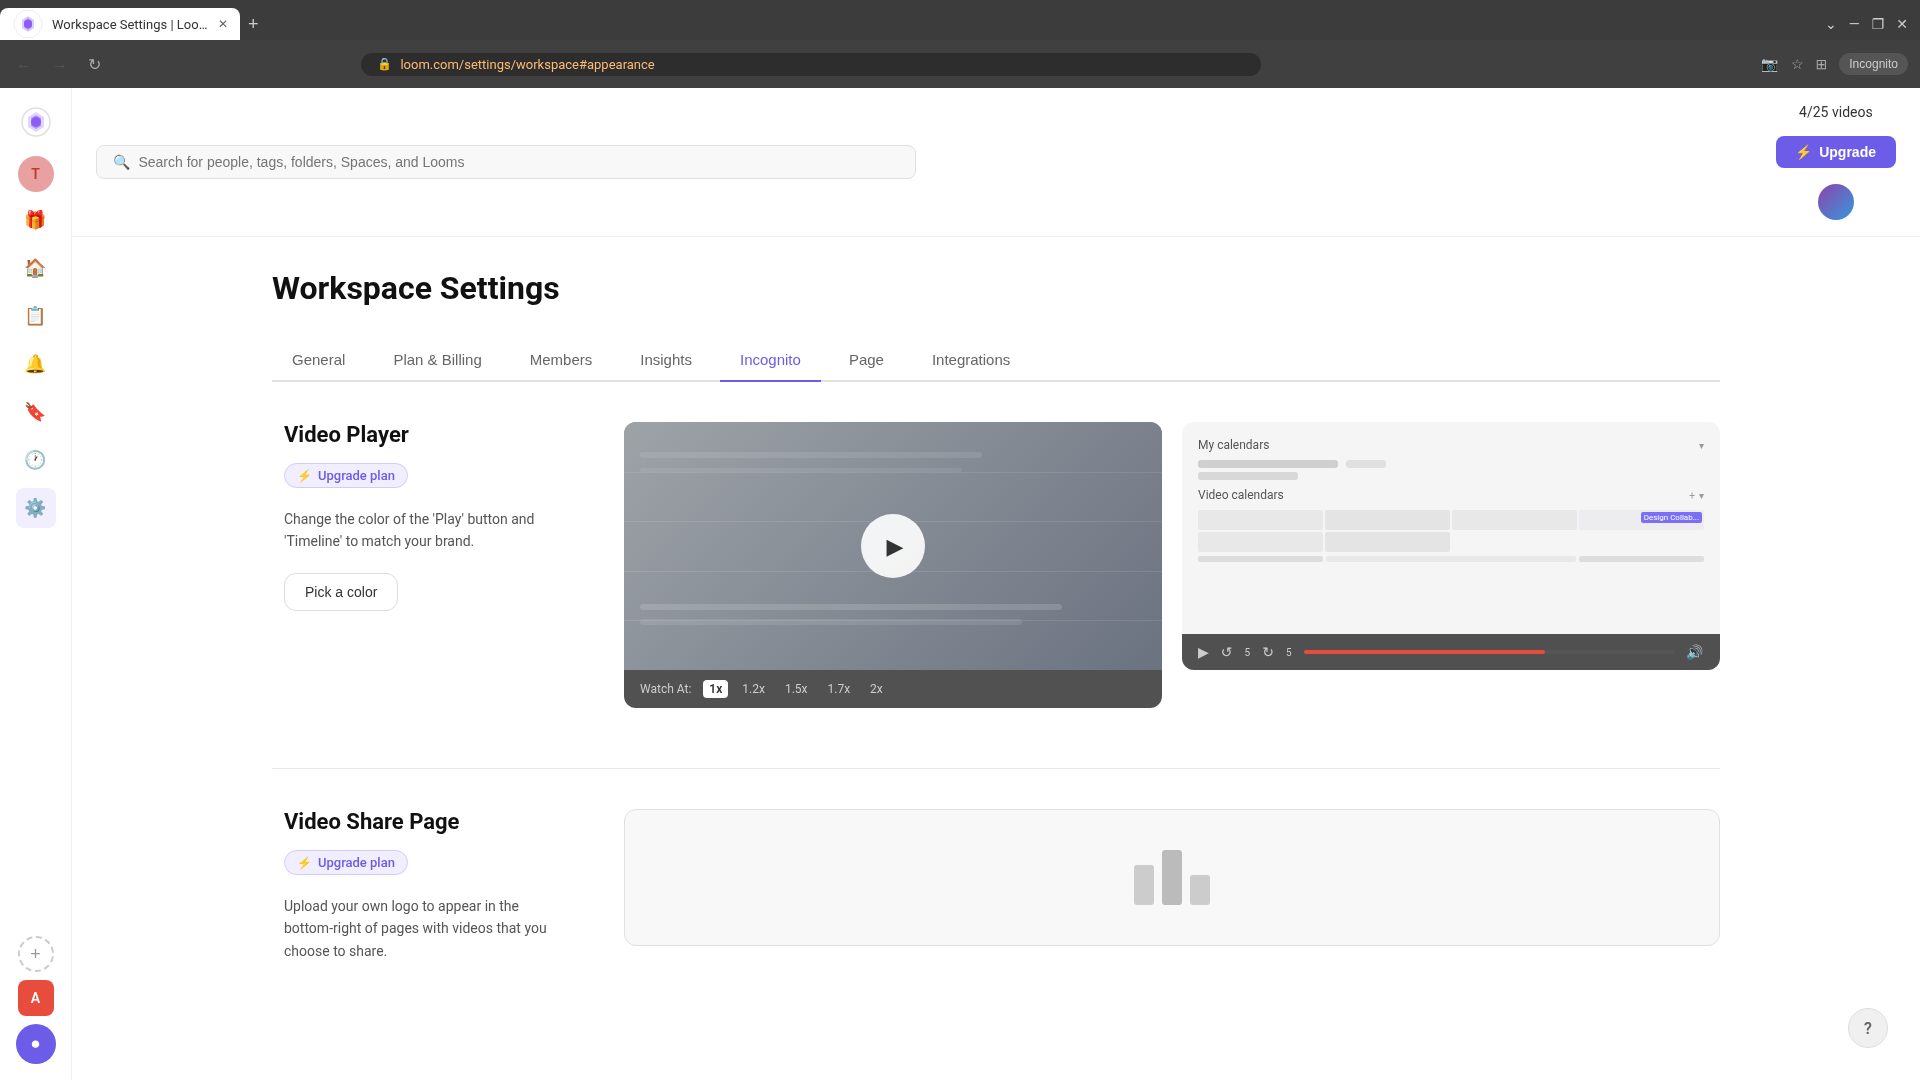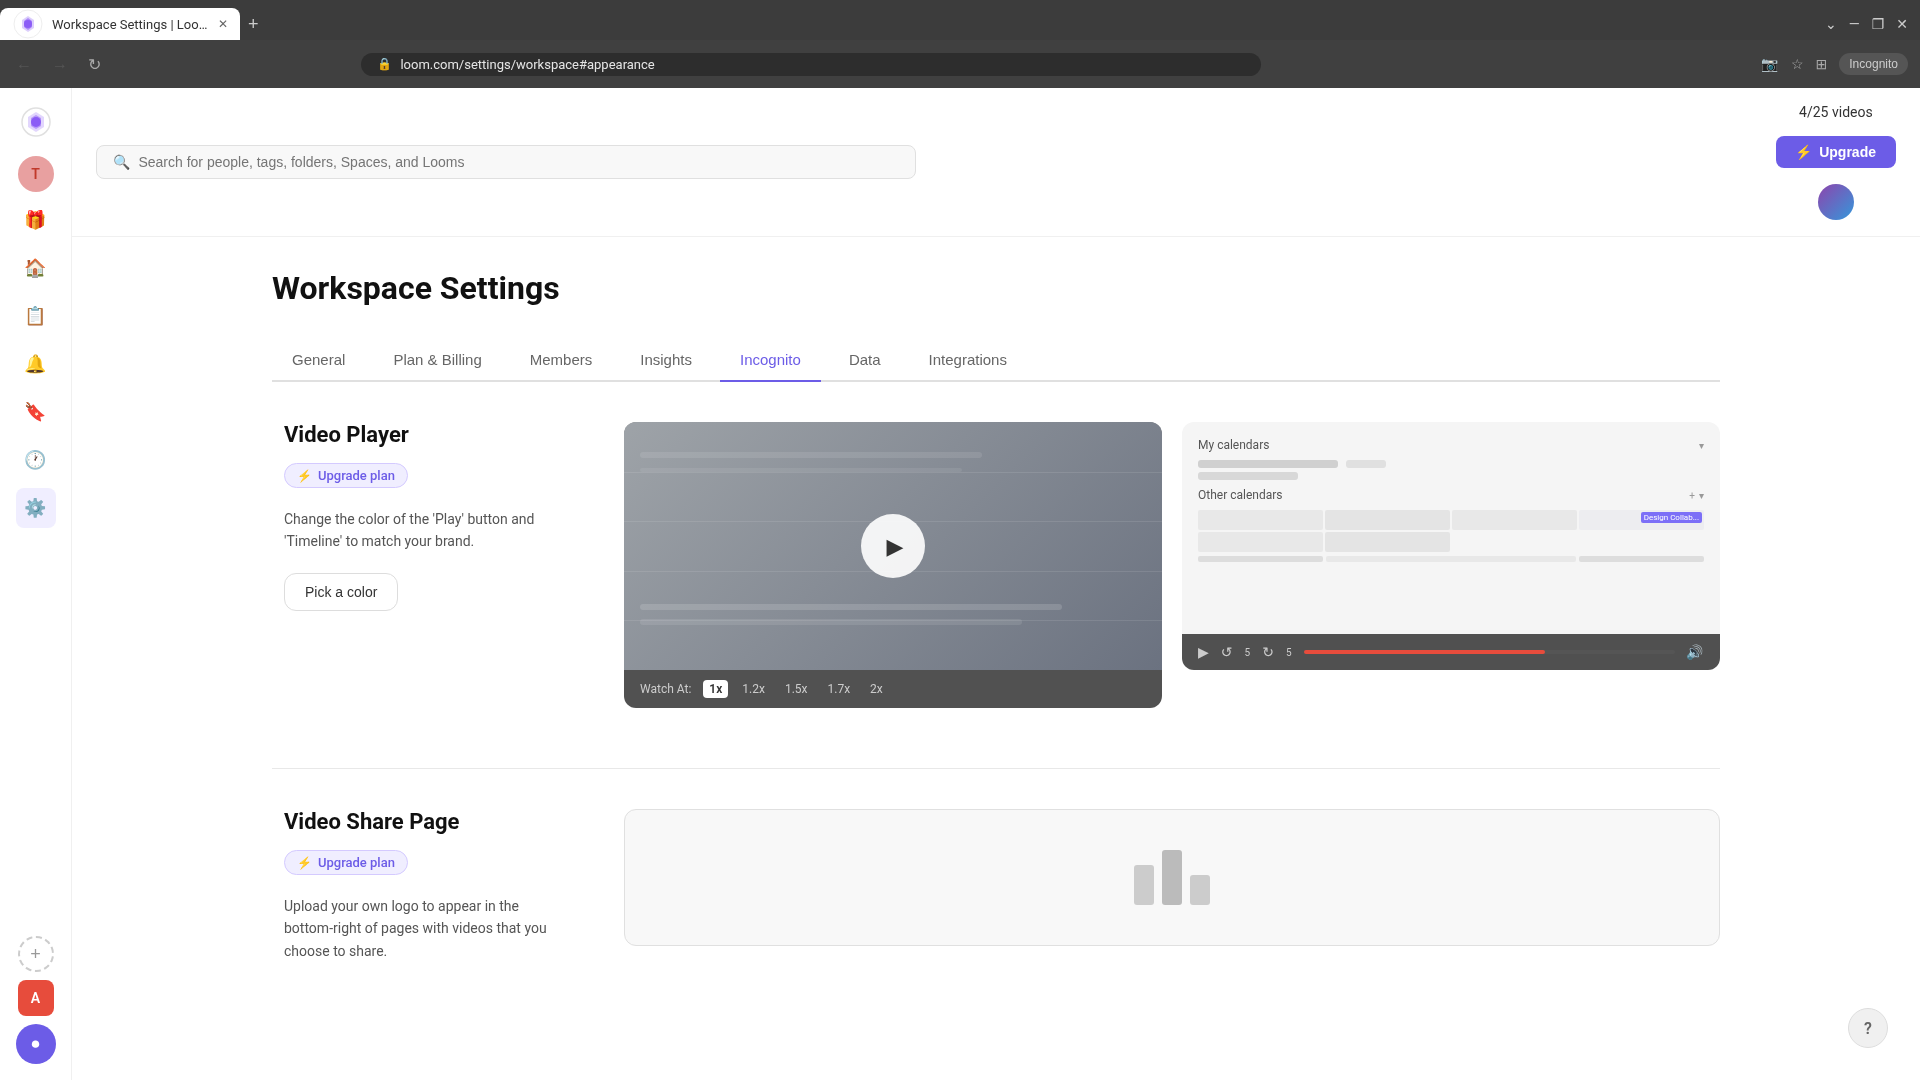--- a/index.html
+++ b/index.html
@@ -14,21 +14,21 @@
     .tab-close { color: #666; font-size: 12px; cursor: pointer; }
     .tab-new { color: #ccc; font-size: 18px; margin-left: 8px; cursor: pointer; background: none; border: none; }
     .tab-controls { margin-left: auto; display: flex; gap: 12px; padding-right: 12px; }
     .tab-ctrl-btn { color: #ccc; font-size: 14px; }
 
     .address-bar { display: flex; align-items: center; background: #404040; padding: 6px 12px; gap: 12px; height: 48px; }
     .nav-btn { color: #aaa; font-size: 16px; cursor: pointer; background: none; border: none; padding: 4px; }
     .nav-btn.disabled { color: #555; }
     .url-bar { flex: 1; background: #2d2d2d; border-radius: 20px; display: flex; align-items: center; padding: 4px 16px; gap: 8px; max-width: 900px; margin: 0 auto; }
     .url-bar-icon { color: #aaa; font-size: 12px; }
-    .url-text { color: #e5e5e5; font-size: 13px; flex: 1; }
+    .url-text { color: #fdba74; font-size: 13px; flex: 1; }
     .address-right { display: flex; align-items: center; gap: 12px; margin-left: auto; }
     .addr-icon { color: #aaa; font-size: 14px; }
     .incognito-btn { background: #555; color: #ccc; font-size: 12px; padding: 4px 10px; border-radius: 12px; border: none; cursor: pointer; }
 
     
     .app { display: flex; height: calc(1080px - 88px); }
 
     
     .sidebar { width: 72px; background: #fff; border-right: 1px solid #f0f0f0; display: flex; flex-direction: column; align-items: center; padding: 16px 0; gap: 8px; }
     .sidebar-logo { width: 36px; height: 36px; display: flex; align-items: center; justify-content: center; margin-bottom: 8px; }
@@ -210,21 +210,21 @@
 
     <div class="content">
       <h1 class="page-title">Workspace Settings</h1>
 
       <div class="tabs">
         <button class="tab-item">General</button>
         <button class="tab-item">Plan &amp; Billing</button>
         <button class="tab-item">Members</button>
         <button class="tab-item">Insights</button>
         <button class="tab-item active">Incognito</button>
-        <button class="tab-item">Data</button>
+        <button class="tab-item">Page</button>
         <button class="tab-item">Integrations</button>
       </div>
 
       <div class="section-layout">
         <div class="section-left">
           <h2 class="section-title">Video Player</h2>
           <div class="upgrade-badge">
             <span class="upgrade-badge-icon">⚡</span>
             <span>Upgrade plan</span>
           </div>
@@ -275,21 +275,21 @@
                 <div style="display:flex;flex-direction:column;gap:4px;margin-bottom:8px;">
                   <div style="display:flex;gap:8px;align-items:center;">
                     <div style="width:140px;height:8px;background:#d0d0d0;border-radius:3px;"></div>
                     <div style="width:40px;height:8px;background:#e0e0e0;border-radius:3px;"></div>
                   </div>
                   <div style="display:flex;gap:8px;align-items:center;">
                     <div style="width:100px;height:8px;background:#d8d8d8;border-radius:3px;"></div>
                   </div>
                 </div>
                 <div class="cal-row">
-                  <span class="cal-label">Other calendars</span>
+                  <span class="cal-label">Video calendars</span>
                   <span style="display:flex;gap:4px;">
                     <span class="cal-chevron">+</span>
                     <span class="cal-chevron">▾</span>
                   </span>
                 </div>
 
                 <div style="display:grid;grid-template-columns:repeat(4,1fr);gap:2px;">
                   <div style="height:20px;background:#e8e8e8;border-radius:2px;"></div>
                   <div style="height:20px;background:#e4e4e4;border-radius:2px;"></div>
                   <div style="height:20px;background:#e8e8e8;border-radius:2px;"></div>

